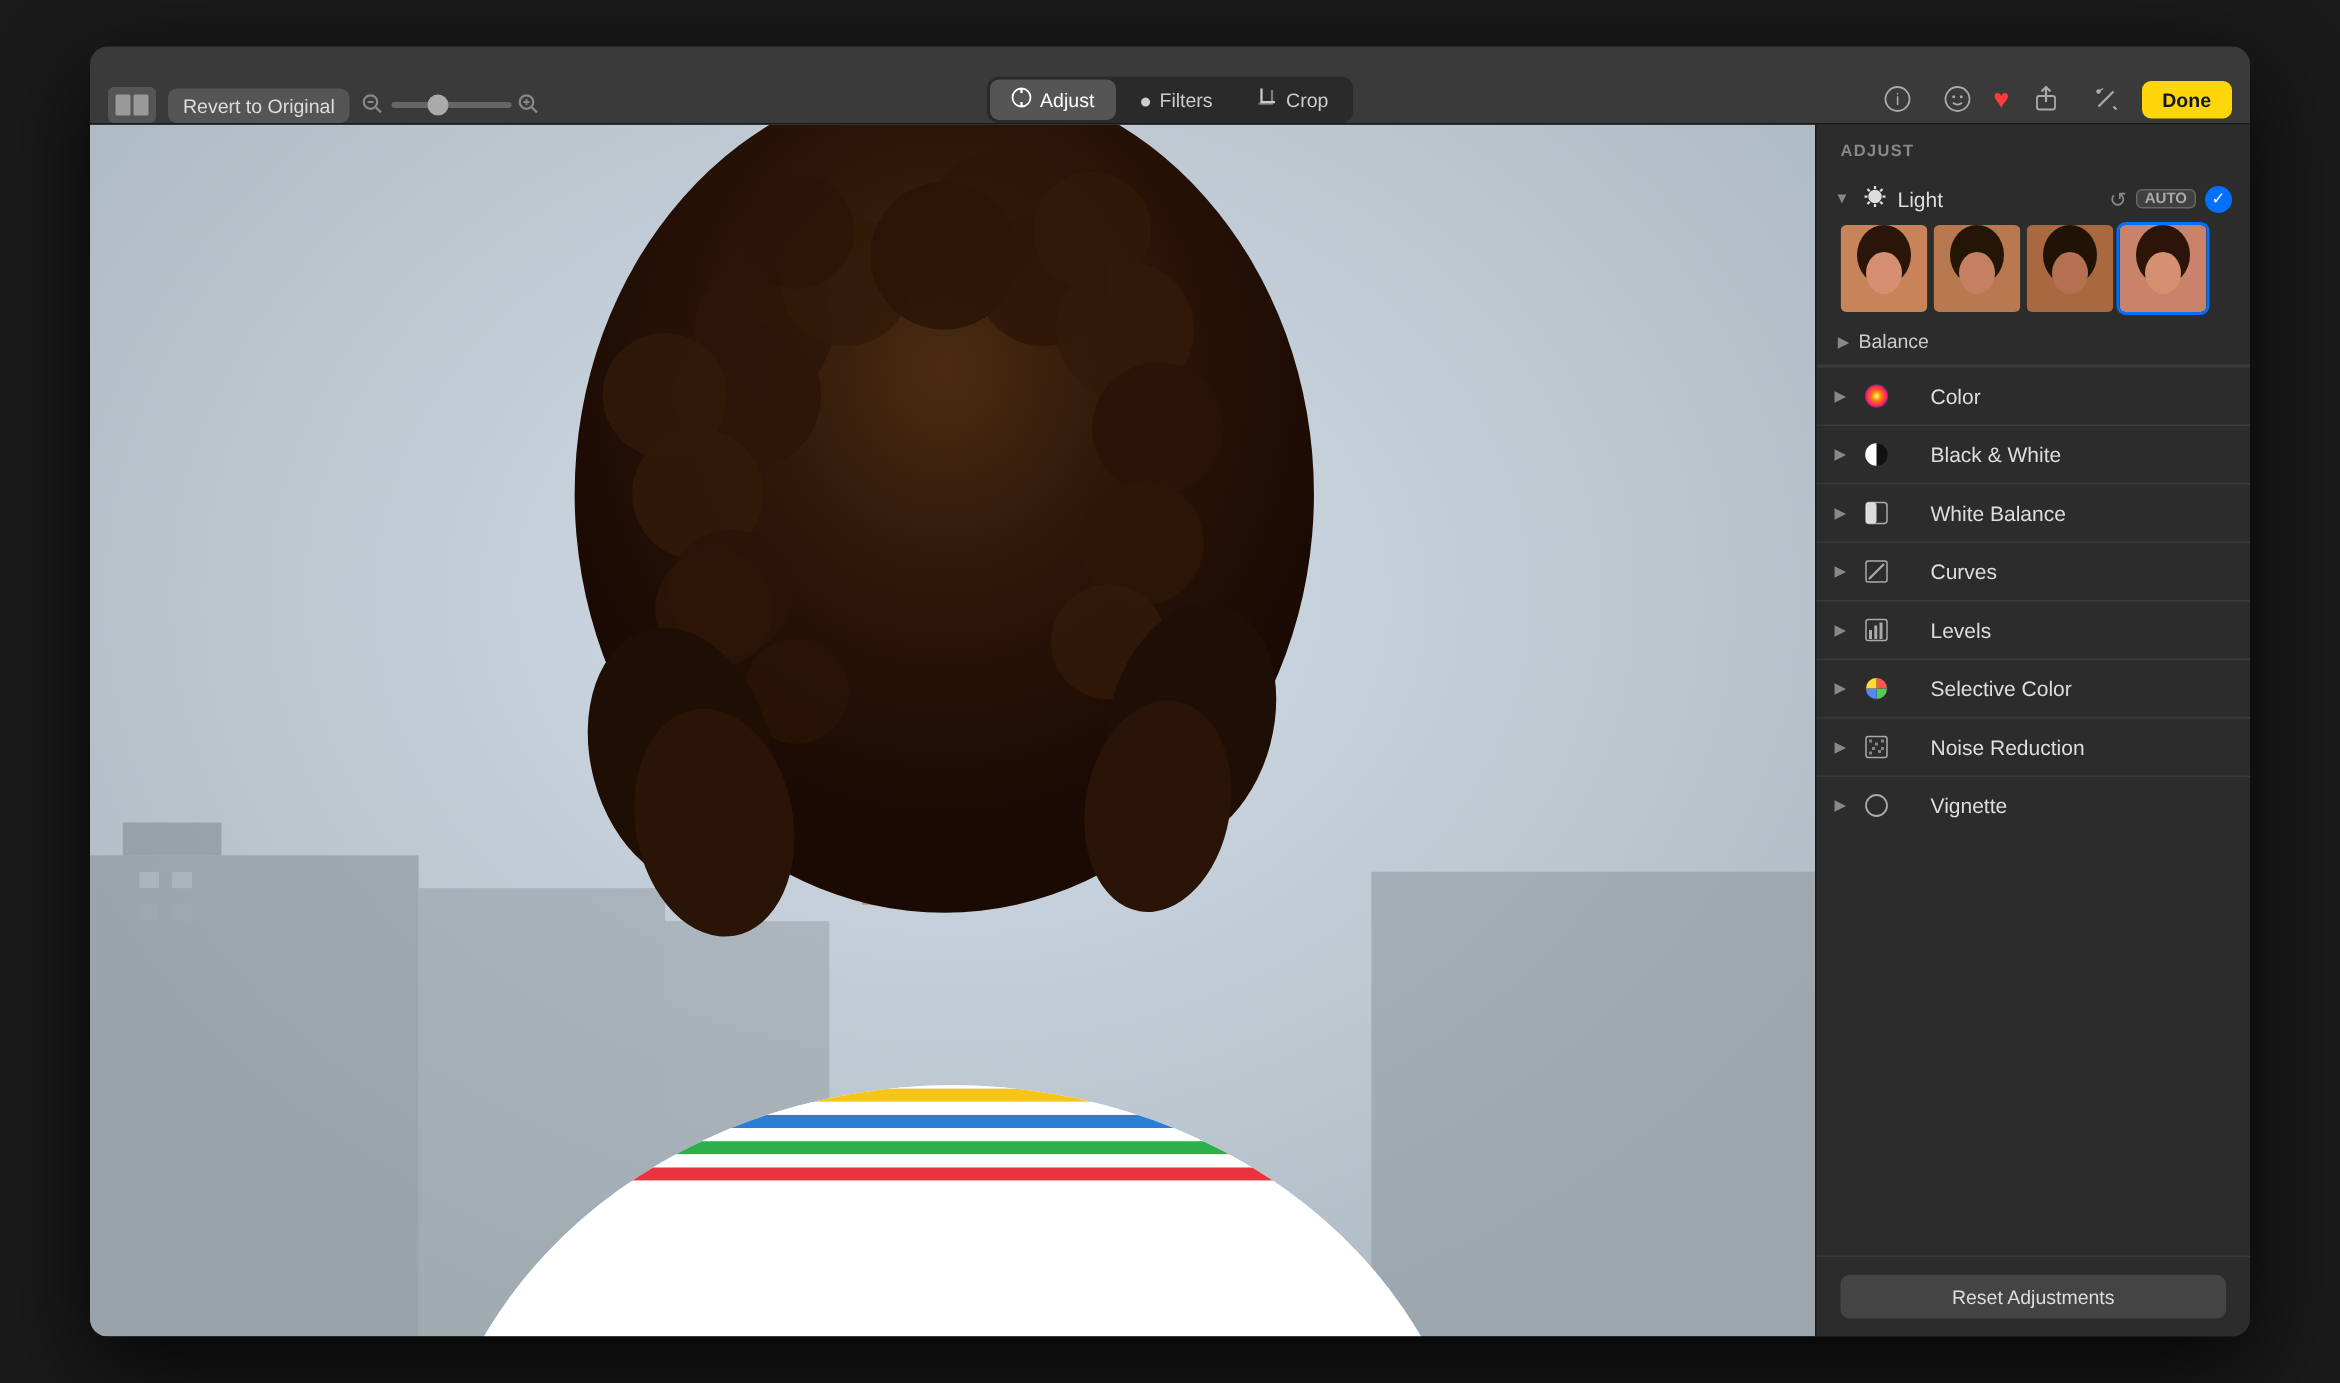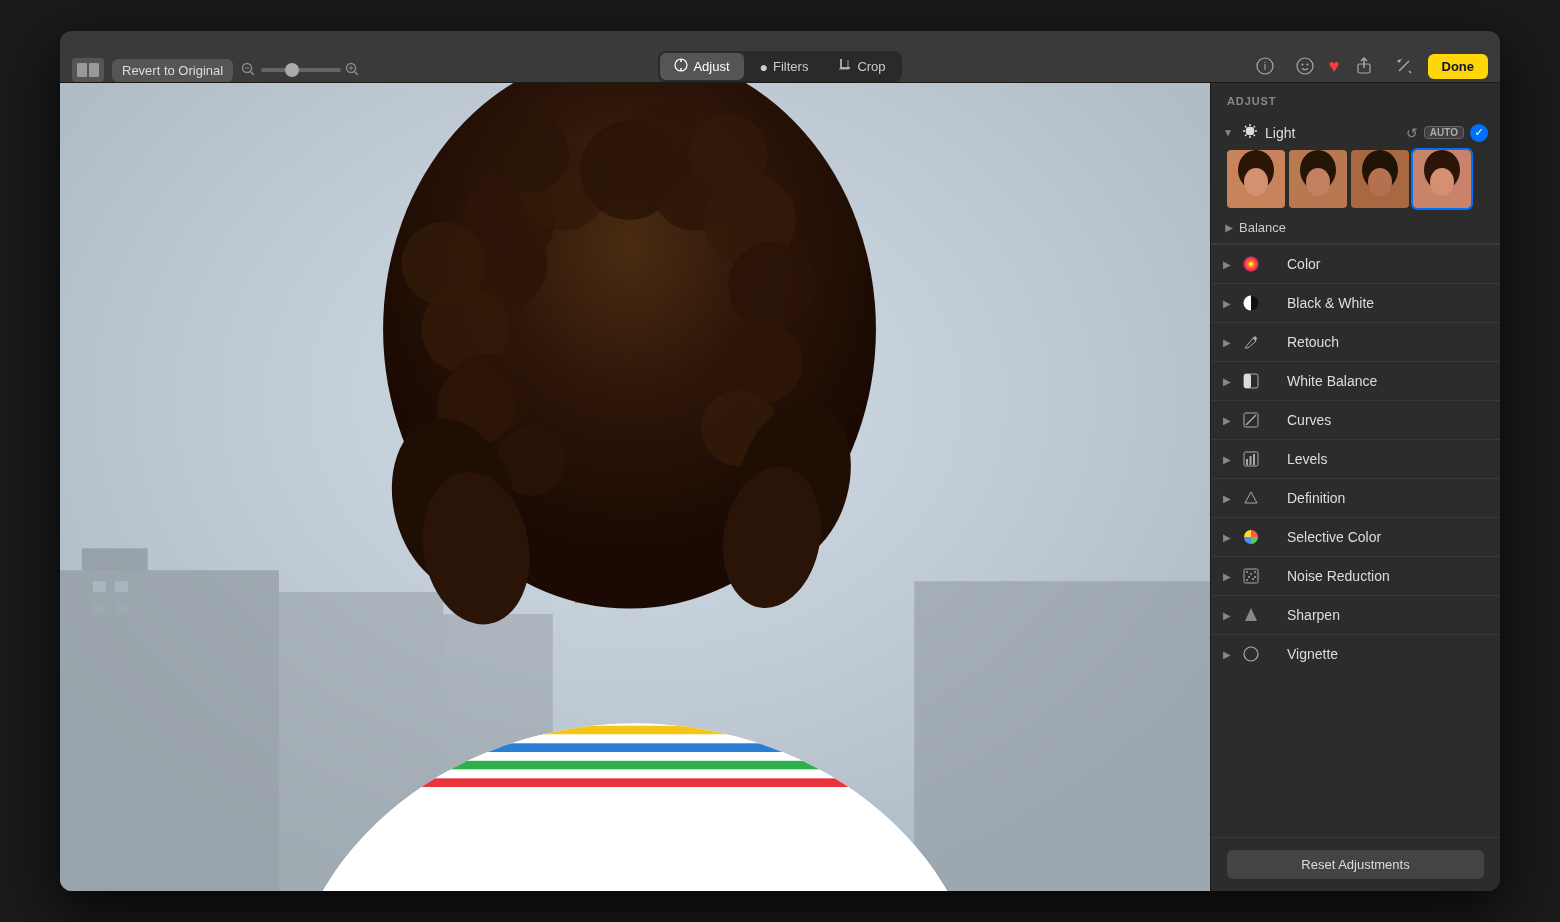--- a/index.html
+++ b/index.html
@@ -662,30 +662,20 @@
         <span class="adj-icon">
           <svg width="16" height="16" viewBox="0 0 16 16">
               <circle cx="8" cy="8" r="7.5" stroke="#555" stroke-width="0.5"></circle>
               <path d="M8 0.5 A7.5 7.5 0 0 1 8 15.5 Z" fill="#111"></path>
               <path d="M8 0.5 A7.5 7.5 0 0 0 8 15.5 Z" fill="#fff"></path>
             </svg>
         </span>
         <span class="adj-label">Black &amp; White</span>
       </div>
 
-      <div class="adj-item">
-        <span class="chevron right"></span>
-        <span class="adj-icon">
-          <svg width="16" height="16" viewBox="0 0 16 16">
-              <path d="M2 14 L10 4 L13 7 L5 14 Z" stroke="#aaa" stroke-width="1" fill="none"></path>
-              <path d="M10 4 L12 2 L14 4 L13 7 Z" fill="#aaa"></path>
-            </svg>
-        </span>
-        <span class="adj-label">Retouch</span>
-      </div>
 
 
       <div class="adj-item">
         <span class="chevron right"></span>
         <span class="adj-icon">
           <svg width="16" height="16" viewBox="0 0 16 16">
               <rect x="1" y="1" width="14" height="14" rx="2" stroke="#aaa" stroke-width="1" fill="none"></rect>
               <rect x="1" y="1" width="7" height="14" rx="2" fill="#eee" opacity="0.9"></rect>
             </svg>
         </span>
@@ -709,29 +699,20 @@
           <svg width="16" height="16" viewBox="0 0 16 16">
               <rect x="1" y="1" width="14" height="14" rx="1.5" stroke="#aaa" stroke-width="1" fill="none"></rect>
               <rect x="3" y="8" width="2" height="6" fill="#aaa"></rect>
               <rect x="6.5" y="5" width="2" height="9" fill="#aaa"></rect>
               <rect x="10" y="3" width="2" height="11" fill="#aaa"></rect>
             </svg>
         </span>
         <span class="adj-label">Levels</span>
       </div>
 
-      <div class="adj-item">
-        <span class="chevron right"></span>
-        <span class="adj-icon">
-          <svg width="16" height="16" viewBox="0 0 16 16">
-              <path d="M8 2 L14 13 L2 13 Z" stroke="#aaa" stroke-width="1" fill="none"></path>
-            </svg>
-        </span>
-        <span class="adj-label">Definition</span>
-      </div>
 
       <div class="adj-item">
         <span class="chevron right"></span>
         <span class="adj-icon">
           <svg width="16" height="16" viewBox="0 0 16 16">
               <circle cx="8" cy="8" r="7" stroke="#555" stroke-width="0.5"></circle>
               <path d="M8 1 A7 7 0 0 1 15 8 L8 8 Z" fill="#ff5555"></path>
               <path d="M15 8 A7 7 0 0 1 8 15 L8 8 Z" fill="#55cc55"></path>
               <path d="M8 15 A7 7 0 0 1 1 8 L8 8 Z" fill="#5588ff"></path>
               <path d="M1 8 A7 7 0 0 1 8 1 L8 8 Z" fill="#ffdd33"></path>
@@ -750,29 +731,20 @@
               <rect x="11" y="3" width="2" height="2" fill="#aaa" opacity="0.7"></rect>
               <rect x="5" y="8" width="2" height="2" fill="#aaa" opacity="0.7"></rect>
               <rect x="9" y="10" width="2" height="2" fill="#aaa" opacity="0.7"></rect>
               <rect x="3" y="11" width="2" height="2" fill="#aaa" opacity="0.7"></rect>
               <rect x="11" y="8" width="2" height="2" fill="#aaa" opacity="0.7"></rect>
             </svg>
         </span>
         <span class="adj-label">Noise Reduction</span>
       </div>
 
-      <div class="adj-item">
-        <span class="chevron right"></span>
-        <span class="adj-icon">
-          <svg width="16" height="16" viewBox="0 0 16 16">
-              <path d="M8 1 L14 14 L2 14 Z" fill="#888"></path>
-            </svg>
-        </span>
-        <span class="adj-label">Sharpen</span>
-      </div>
 
       <div class="adj-item">
         <span class="chevron right"></span>
         <span class="adj-icon">
           <svg width="16" height="16" viewBox="0 0 16 16">
               <circle cx="8" cy="8" r="7" stroke="#aaa" stroke-width="1.2" fill="none"></circle>
             </svg>
         </span>
         <span class="adj-label">Vignette</span>
       </div>

